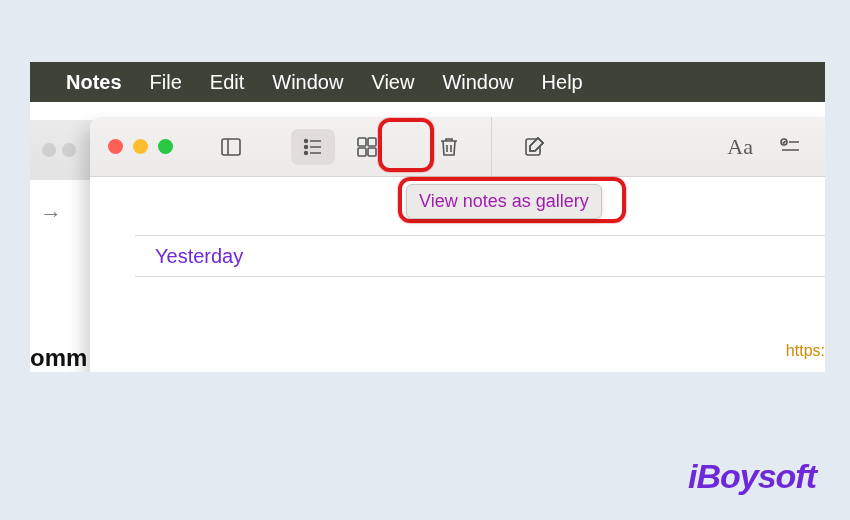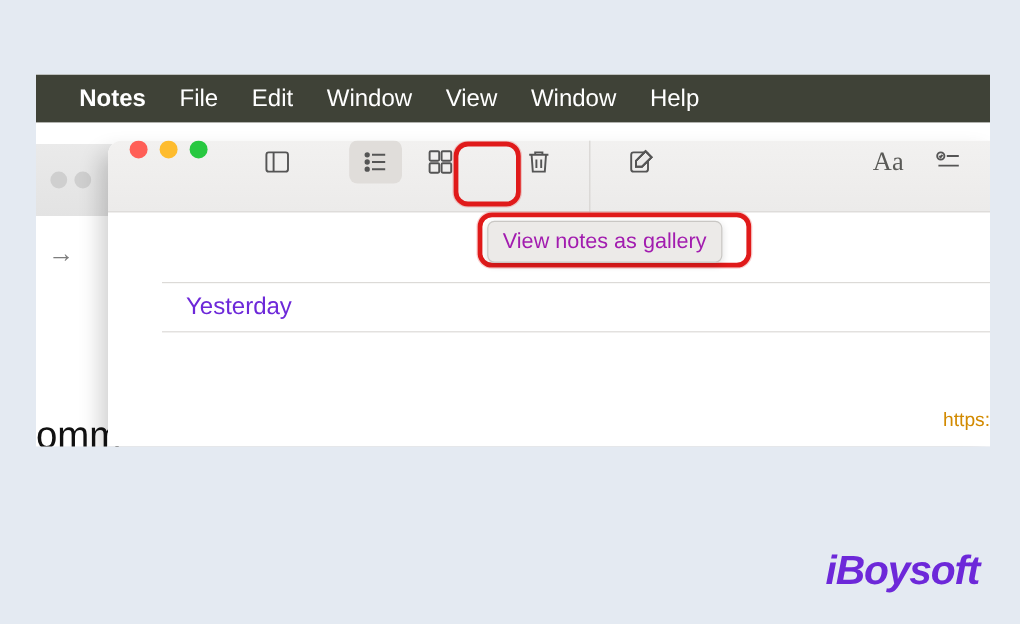--- a/index.html
+++ b/index.html
@@ -56,43 +56,43 @@
   }
   .bg-arrow {
     position:absolute;
     left:10px; top:136px;
     color:#7d7d7d;
     font-size:22px;
   }
   .omm-text {
     position:absolute;
     left:0; top:282px;
-    font-size:32px;
-    font-weight:400;
+    font-size:24px;
+    font-weight:700;
     color:#111;
   }
 
   
   .notes-window {
     position: absolute;
     left: 60px;
     top: 55px;
     right: 0;
     bottom: 0;
     background: #fff;
     border-top-left-radius: 12px;
     box-shadow: -6px 10px 18px rgba(0,0,0,0.18);
     overflow: hidden;
   }
   .toolbar {
     height: 60px;
     background: linear-gradient(#f2f1f0,#ecebea);
     border-bottom: 1px solid #d6d4d2;
     display: flex;
-    align-items: flex-start;
+    align-items: center;
     padding: 0 18px;
     gap: 10px;
     position: relative;
   }
   .traffic {
     display: flex; gap: 10px; margin-right: 26px;
   }
   .traffic .dot {
     width: 15px; height: 15px; border-radius: 50%;
   }

